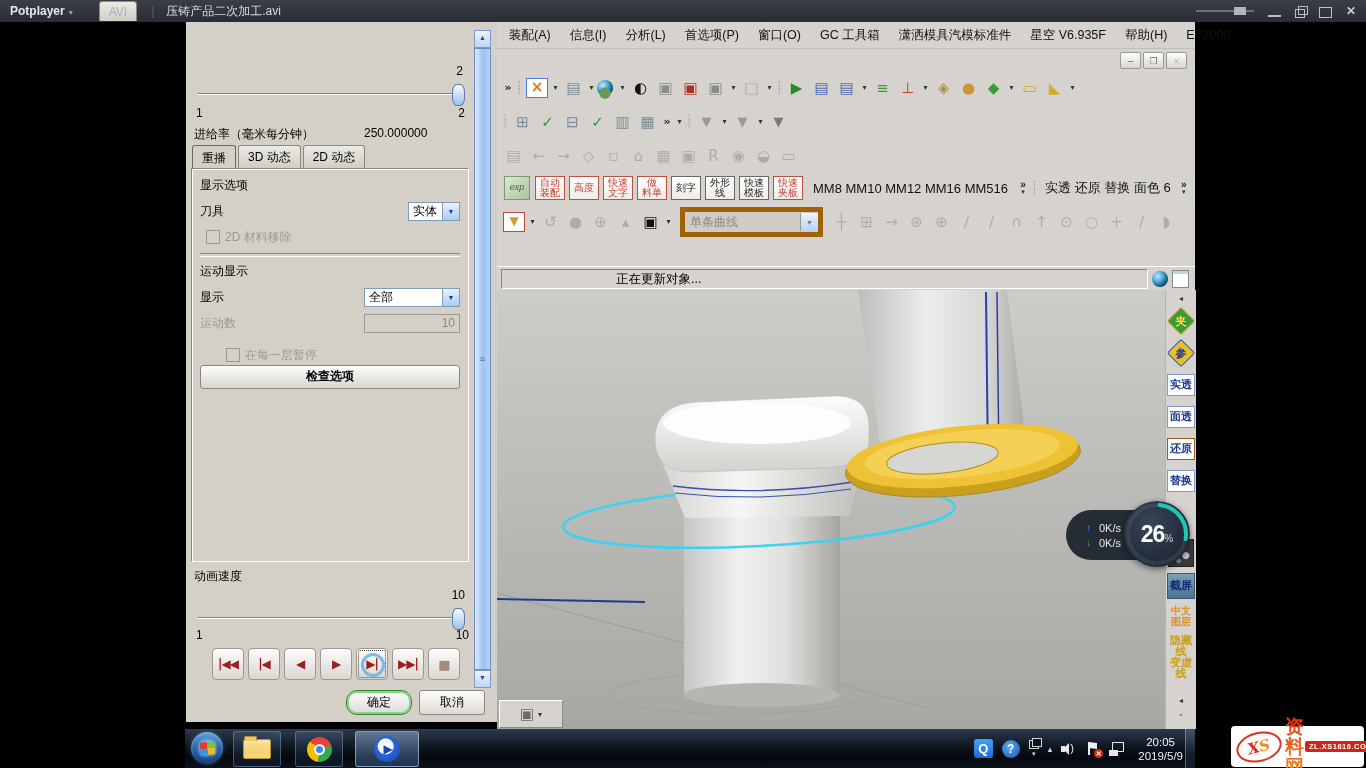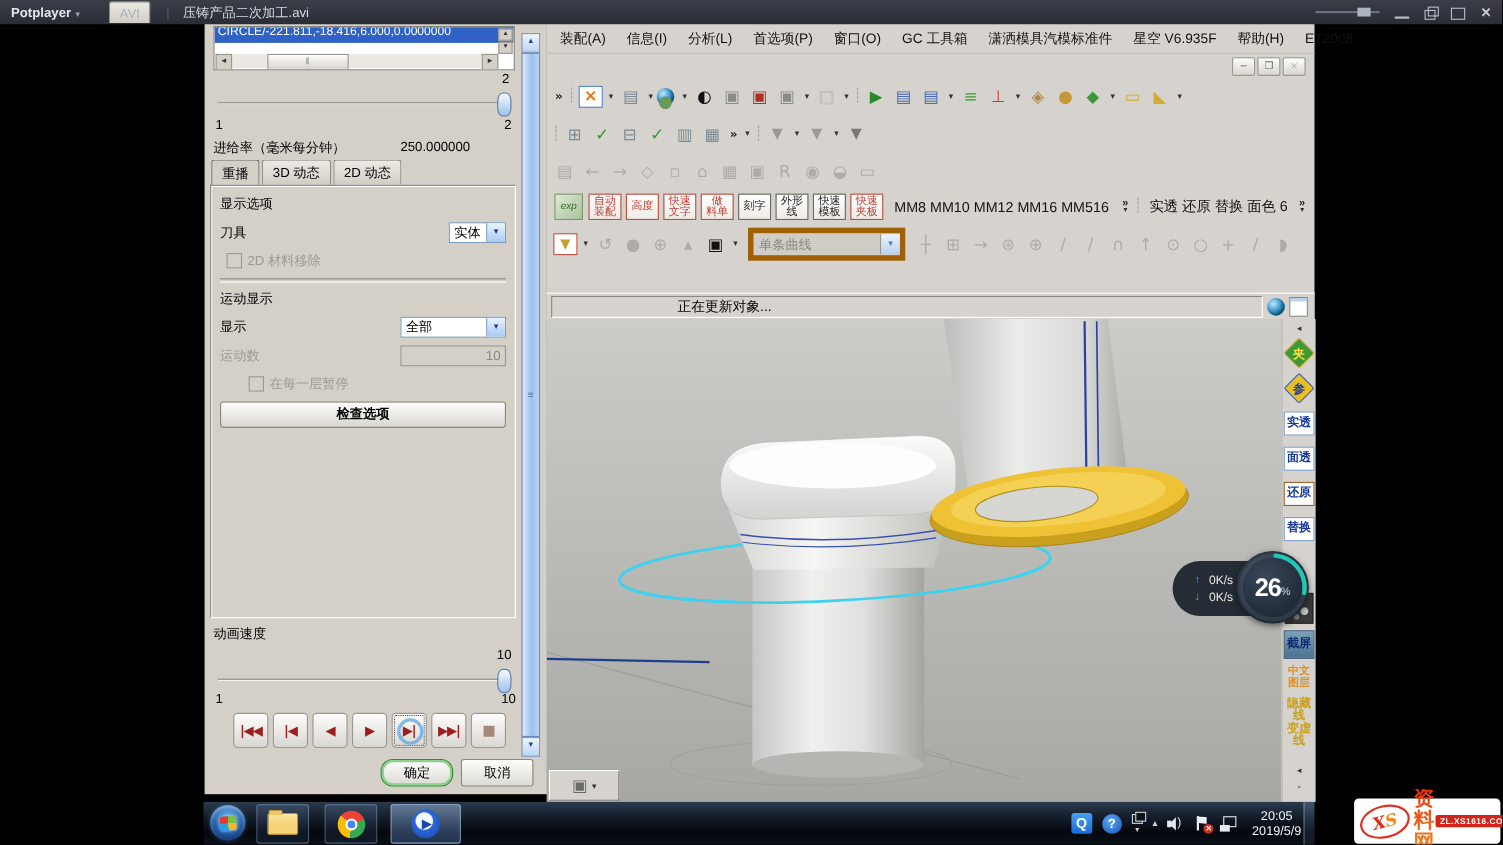--- a/index.html
+++ b/index.html
@@ -261,32 +261,20 @@
           <span class="knob"></span>
         </span>
       <span class="tbtn-ico ic-min"></span>
       <span class="tbtn-ico ic-res"></span>
       <span class="tbtn-ico ic-ful"></span>
       <span class="ic-clo">✕</span>
     </div>
   </div>
 
   <div class="abs dialog">
-    <div class="lbox">
-      <div class="lrow">CIRCLE/-221.811,-18.416,6.000,0.0000000</div>
-      <div class="lspin">
-        <span>▲</span>
-        <span>▼</span>
-      </div>
-      <div class="hscroll">
-        <span class="hsb">◄</span>
-        <span class="hthumb">⦀</span>
-        <span class="hsb" style="margin-left:auto;">►</span>
-      </div>
-    </div>
     <div class="vscroll">
       <span class="vsb">▲</span>
       <span class="vthumb">≡</span>
       <span class="vsb">▼</span>
     </div>
 
     <span class="dlabel" style="right:34px;top:42px;">2</span>
     <div class="slider" style="left:10px;right:32px;top:62px;">
       <span class="track"></span>
       <span class="thumb"></span>
@@ -322,21 +310,21 @@
         <span>显示</span>
         <div class="xpsel" style="margin-left:auto;width:96px;">
           <span>全部</span>
           <span class="arr">▼</span>
         </div>
       </div>
       <div class="grow" style="top:144px;">
         <span class="dis">运动数</span>
         <span class="numfield" style="margin-left:auto;width:96px;">10</span>
       </div>
-      <div class="grow dis" style="top:170px;padding-left:26px;">
+      <div class="grow dis" style="top:176px;padding-left:26px;">
         <span class="chk"></span>
         <span>在每一层暂停</span>
       </div>
       <div class="bigbtn" style="top:196px;font-weight:bold;">检查选项</div>
     </div>
 
     <span class="dlabel" style="left:8px;top:546px;">动画速度</span>
     <span class="dlabel" style="right:32px;top:566px;">10</span>
     <div class="slider" style="left:10px;right:32px;top:586px;">
       <span class="track"></span>

